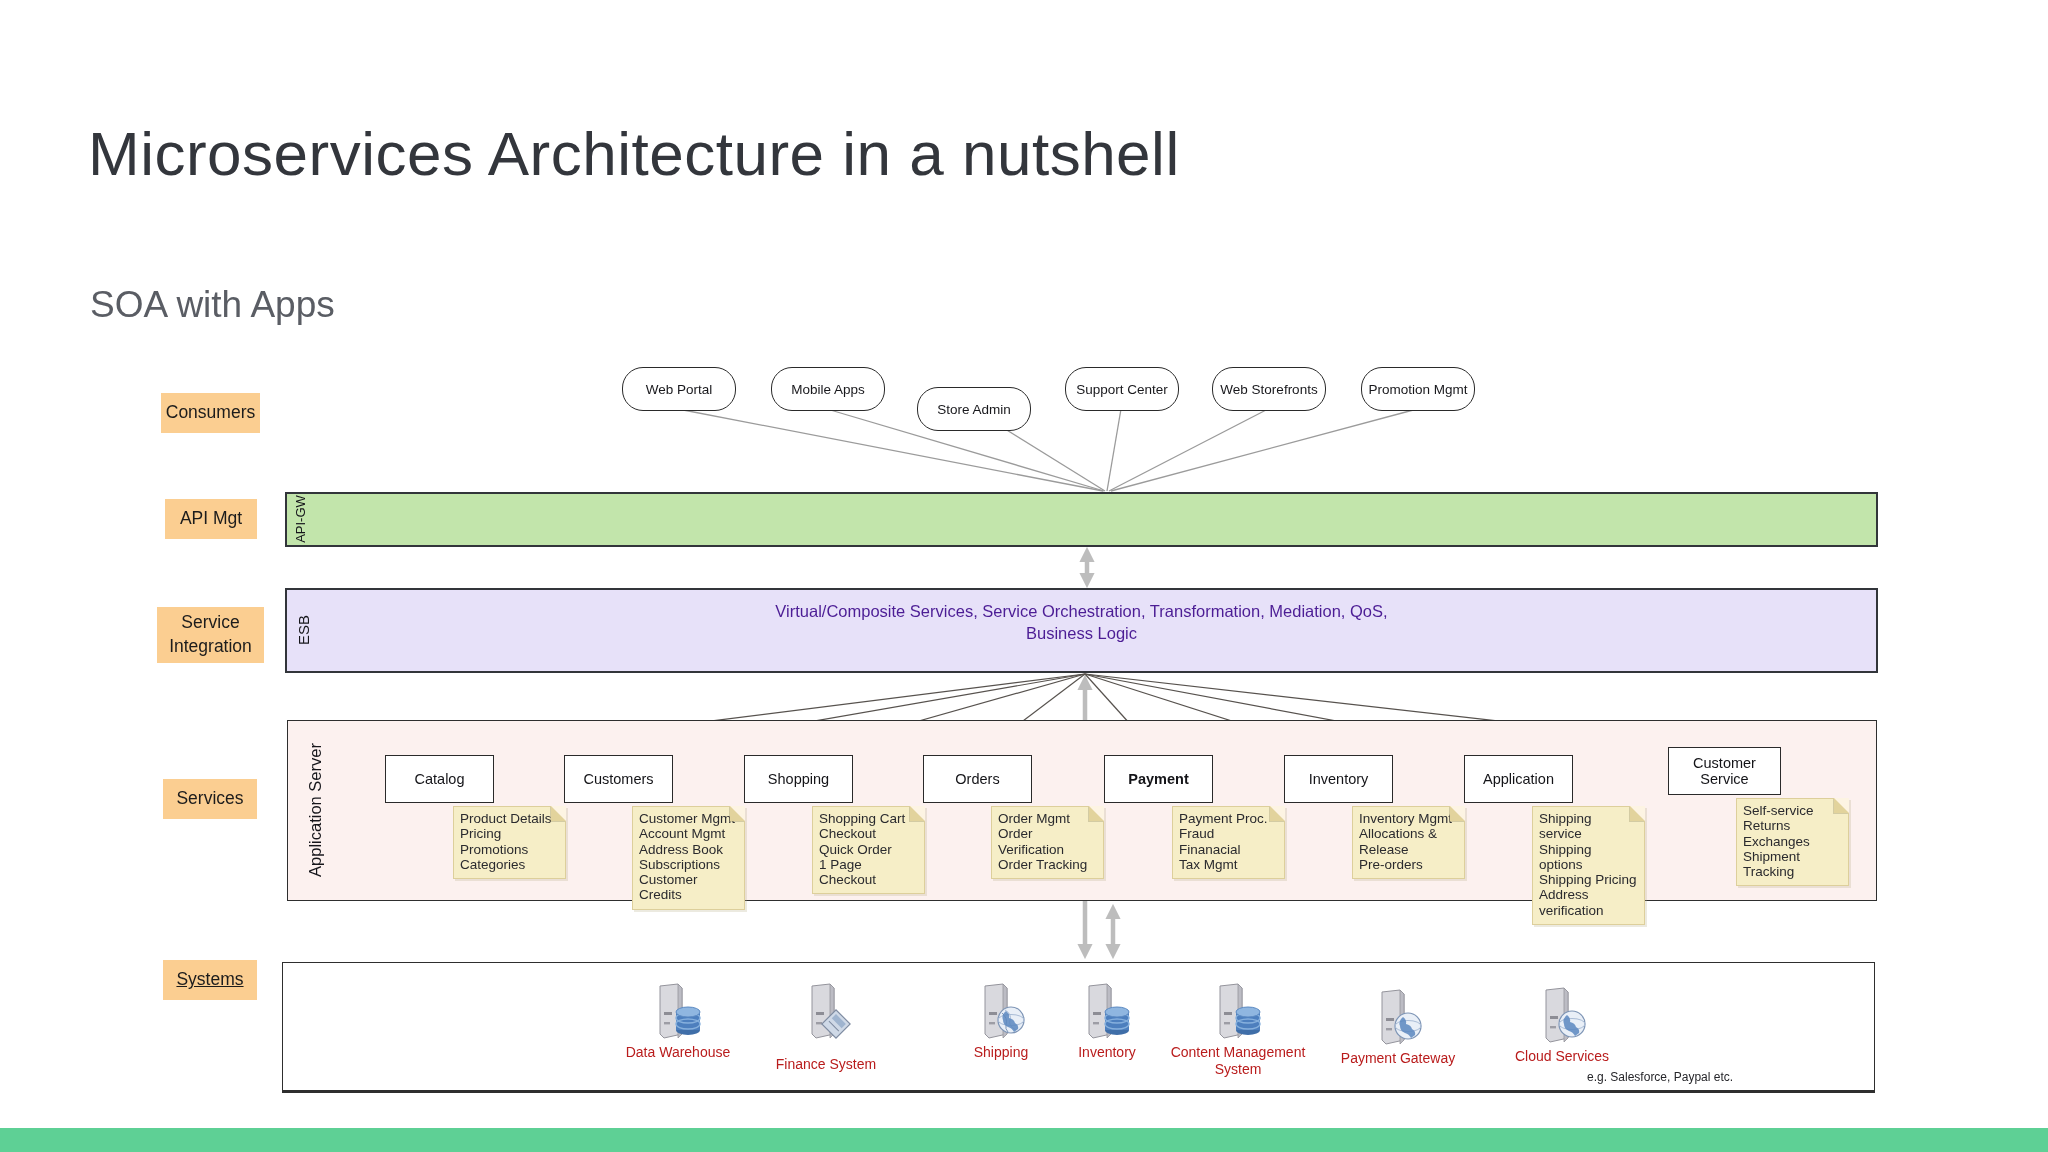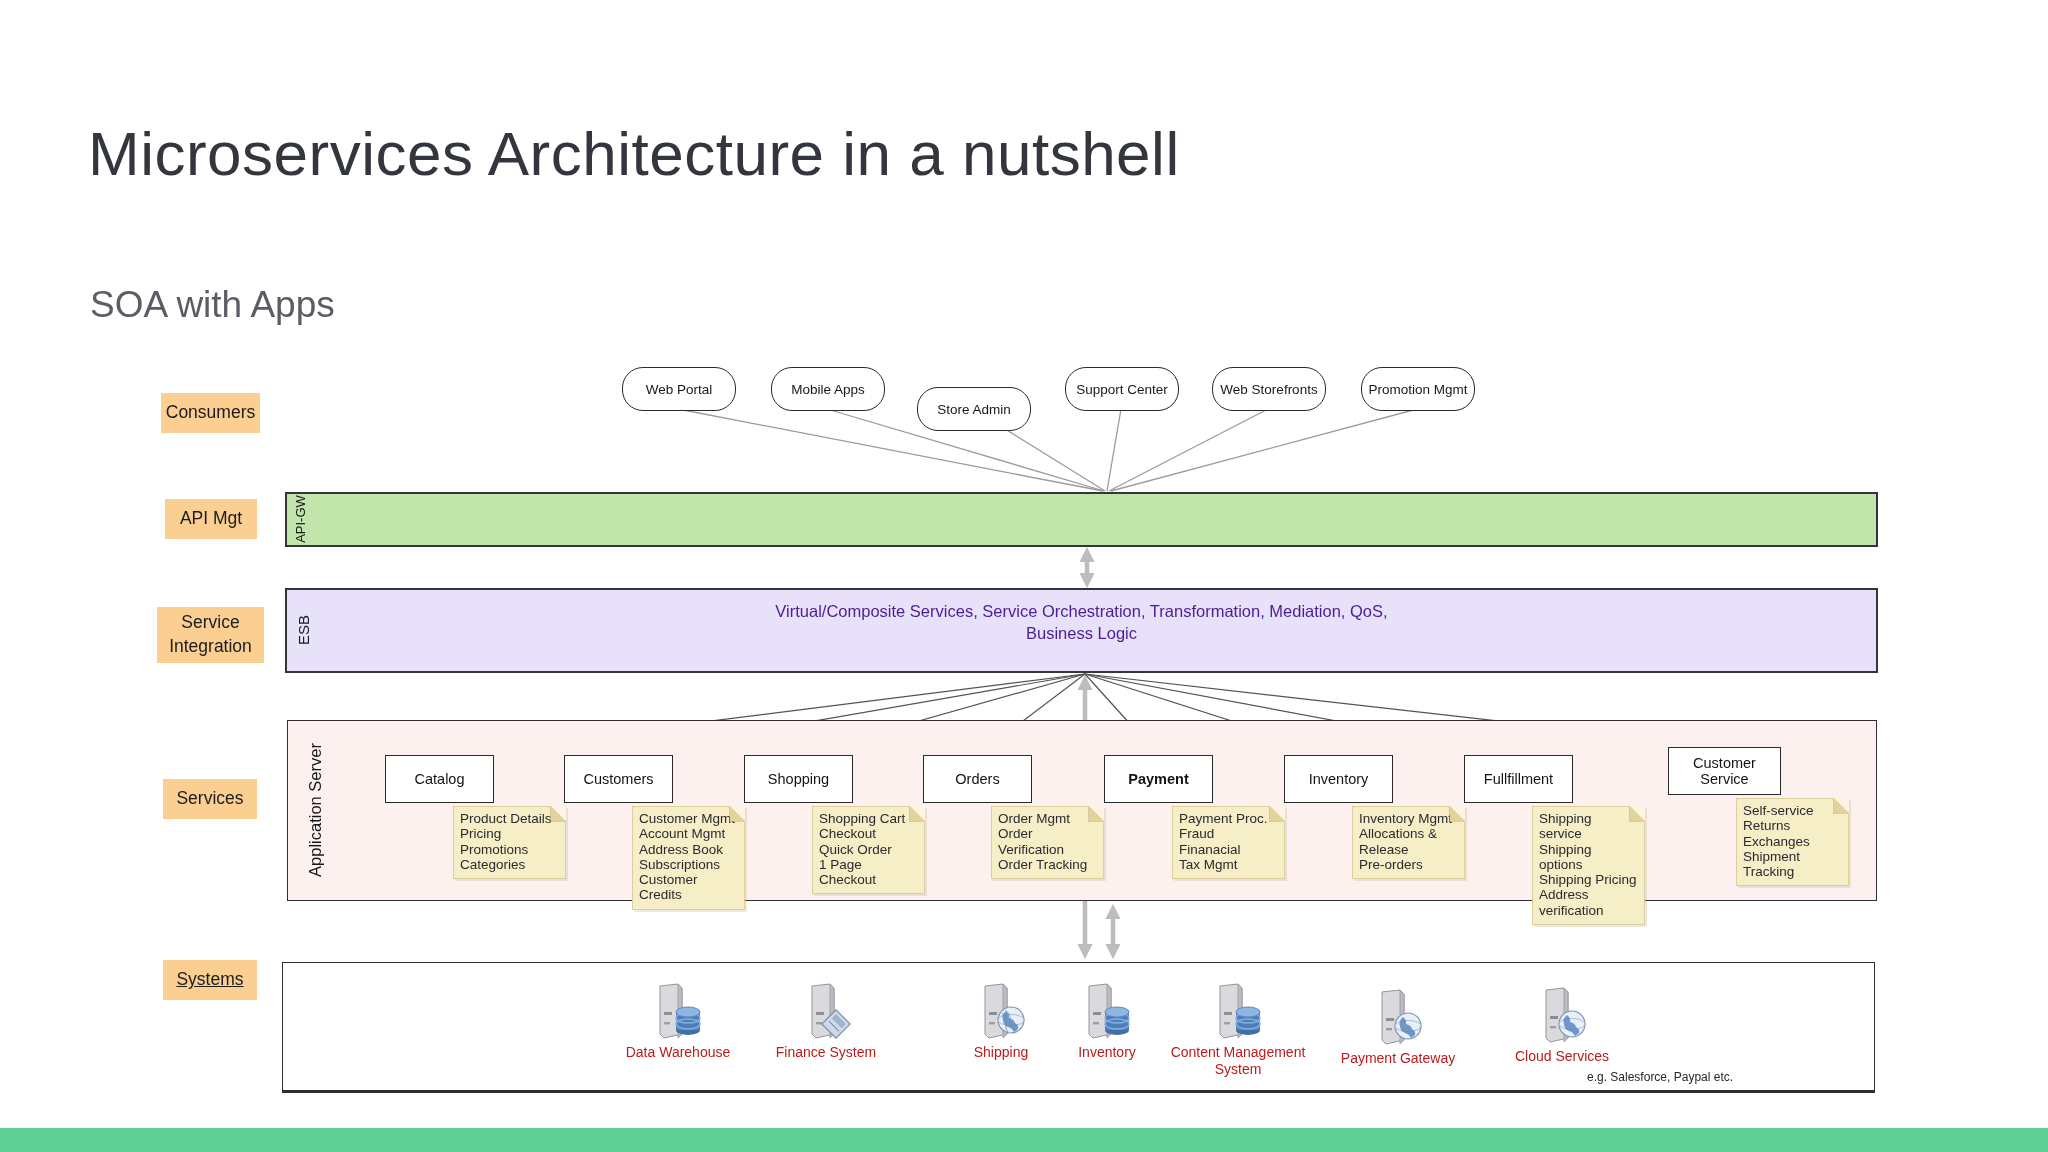--- a/index.html
+++ b/index.html
@@ -150,21 +150,21 @@
 <div class="abs svc-box" style="left:923px;top:755px;width:109px;height:48px;">
     <span>Orders</span>
   </div>
 <div class="abs svc-box" style="left:1104px;top:755px;width:109px;height:48px;font-weight:bold;">
     <span>Payment</span>
   </div>
 <div class="abs svc-box" style="left:1284px;top:755px;width:109px;height:48px;">
     <span>Inventory</span>
   </div>
 <div class="abs svc-box" style="left:1464px;top:755px;width:109px;height:48px;">
-    <span>Fullfillment</span>
+    <span>Application</span>
   </div>
 <div class="abs svc-box" style="left:1668px;top:747px;width:113px;height:48px;">
     <span>Customer Service</span>
   </div>
 
 <div class="abs note" style="left:453px;top:806px;"><span class="fold"></span><span>Product Details
 Pricing
 Promotions
 Categories</span></div>
 <div class="abs note" style="left:632px;top:806px;"><span class="fold"></span><span>Customer Mgmt
@@ -207,21 +207,21 @@
       <rect x="12" y="40" width="6" height="2.4" fill="#9d9da5"></rect>
     <ellipse cx="36" cy="48" rx="12" ry="5" fill="#3f6ea8"></ellipse>
     <rect x="24" y="30" width="24" height="18" fill="#4d7fbe"></rect>
     <ellipse cx="36" cy="42" rx="12" ry="5" fill="none" stroke="#86b0dd" stroke-width="1.4"></ellipse>
     <ellipse cx="36" cy="36" rx="12" ry="5" fill="none" stroke="#86b0dd" stroke-width="1.4"></ellipse>
     <ellipse cx="36" cy="30" rx="12" ry="5" fill="#8fb6e0" stroke="#5c8ac2" stroke-width="1"></ellipse>
   </svg>
   <div class="caption">Data Warehouse</div>
 </div>
 
-<div class="abs sys-item" style="left:736px;top:982px;">
+<div class="abs sys-item" style="left:736px;top:982px;gap:12px;">
   <svg width="52" height="60" viewBox="0 0 52 60">
     <polygon points="12,4 30,2 34,6 34,52 16,56 12,52" fill="#d9d9de" stroke="#94949c" stroke-width="1"></polygon>
     <polygon points="30,2 34,6 34,52 30,56" fill="#bcbcc4" stroke="#94949c" stroke-width="0.8"></polygon>
     <rect x="16" y="30" width="8" height="3" fill="#8d8d95"></rect>
       <rect x="16" y="40" width="6" height="2.4" fill="#9d9da5"></rect>
     <g transform="rotate(45 36 42)">
       <rect x="26" y="32" width="20" height="20" fill="#cfd9e7" stroke="#7e8ba1" stroke-width="1.2"></rect>
       <rect x="29" y="35" width="14" height="6" fill="#9fb4cf"></rect>
       <line x1="29" y1="45" x2="43" y2="45" stroke="#7e8ba1" stroke-width="1"></line>
     </g>

